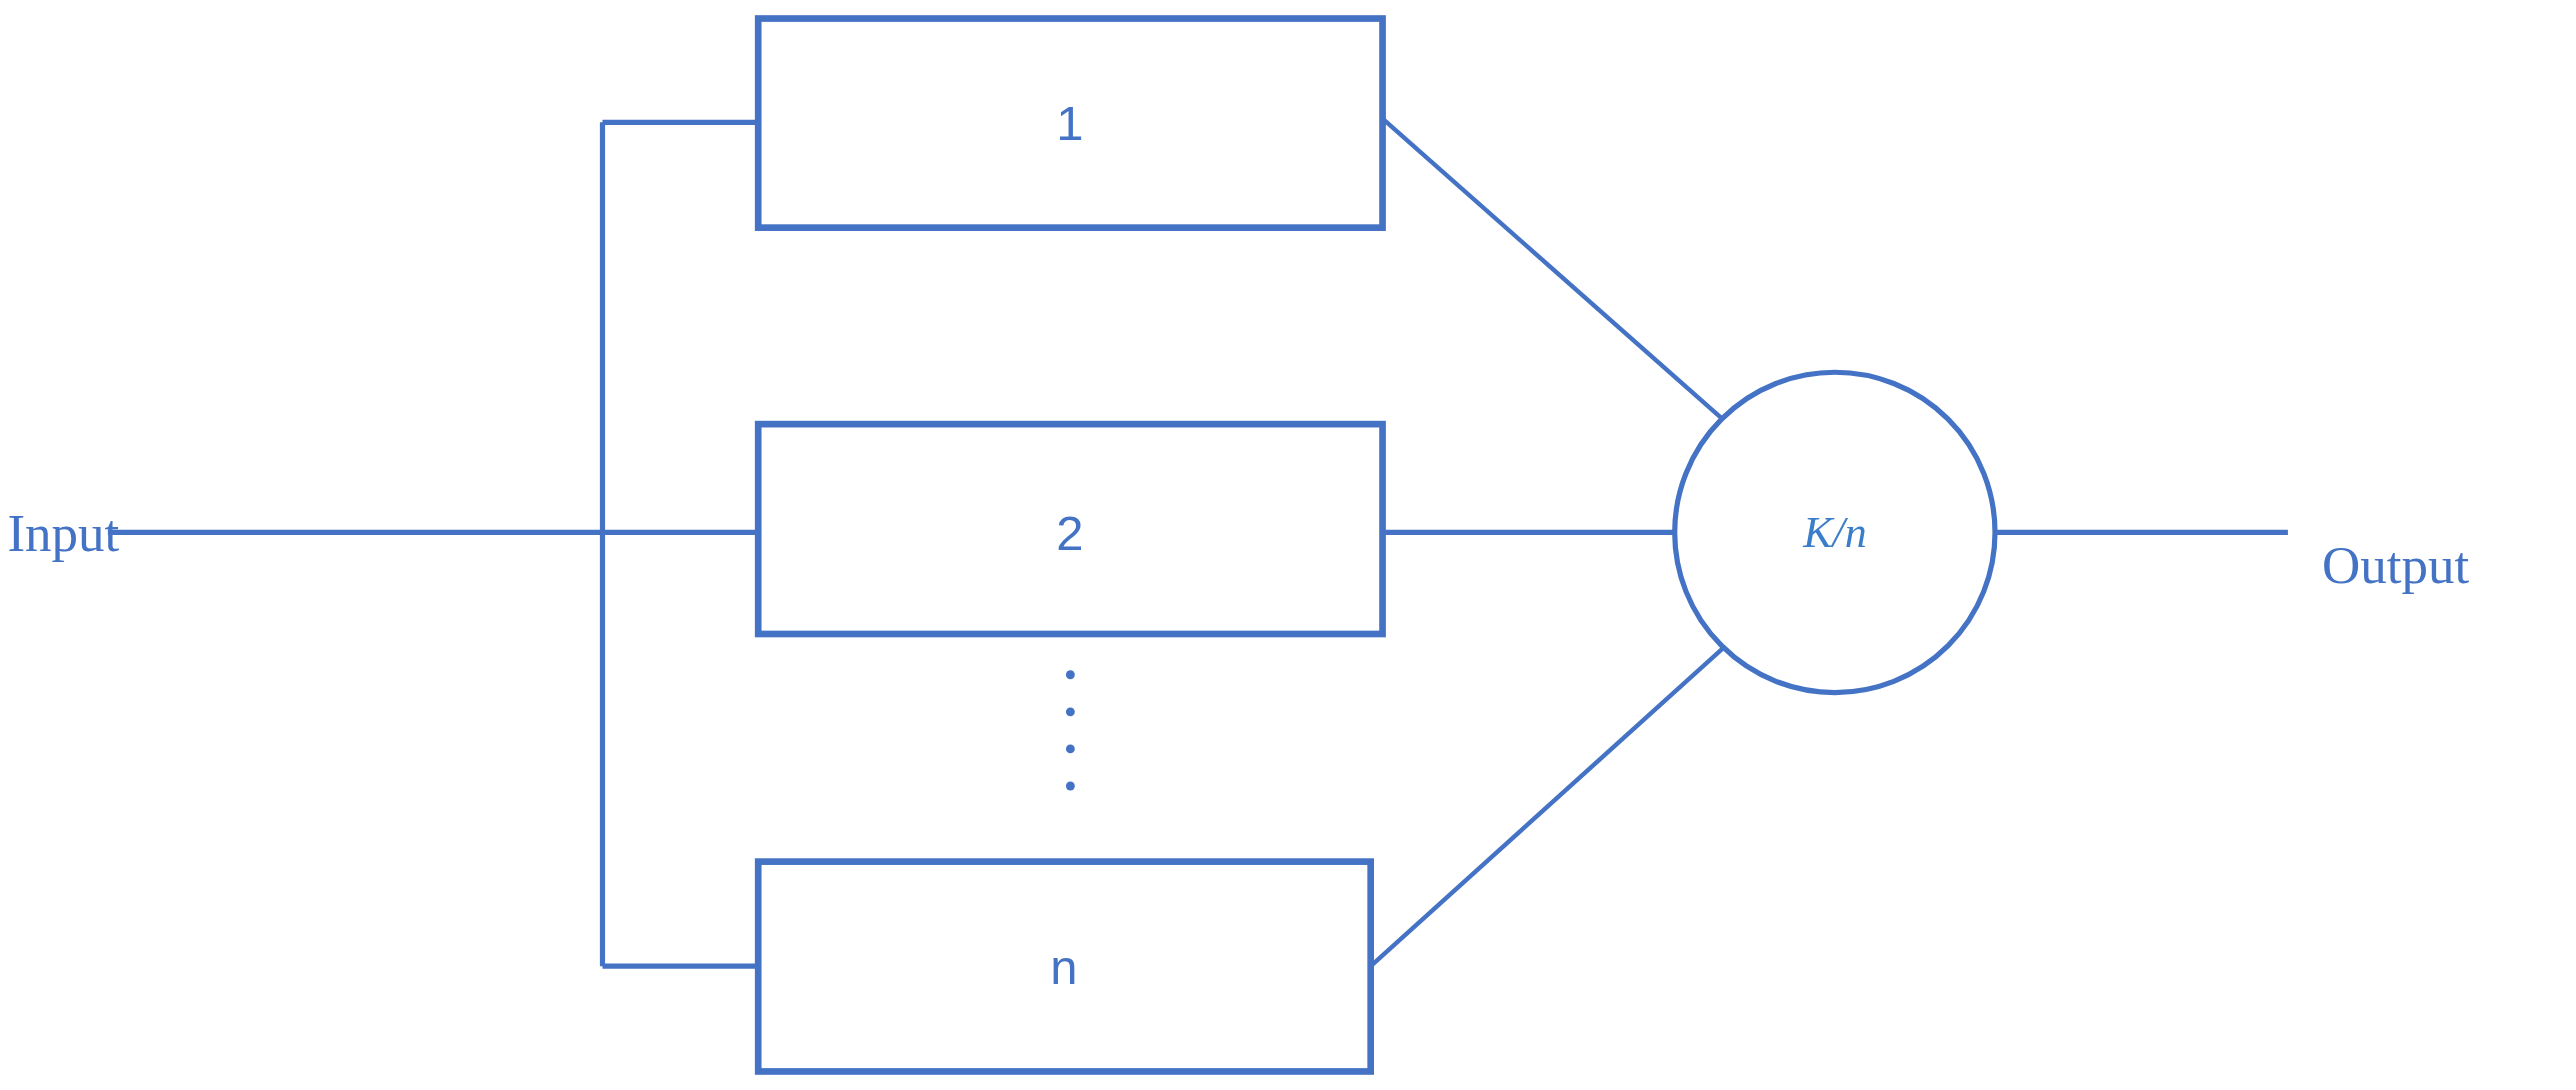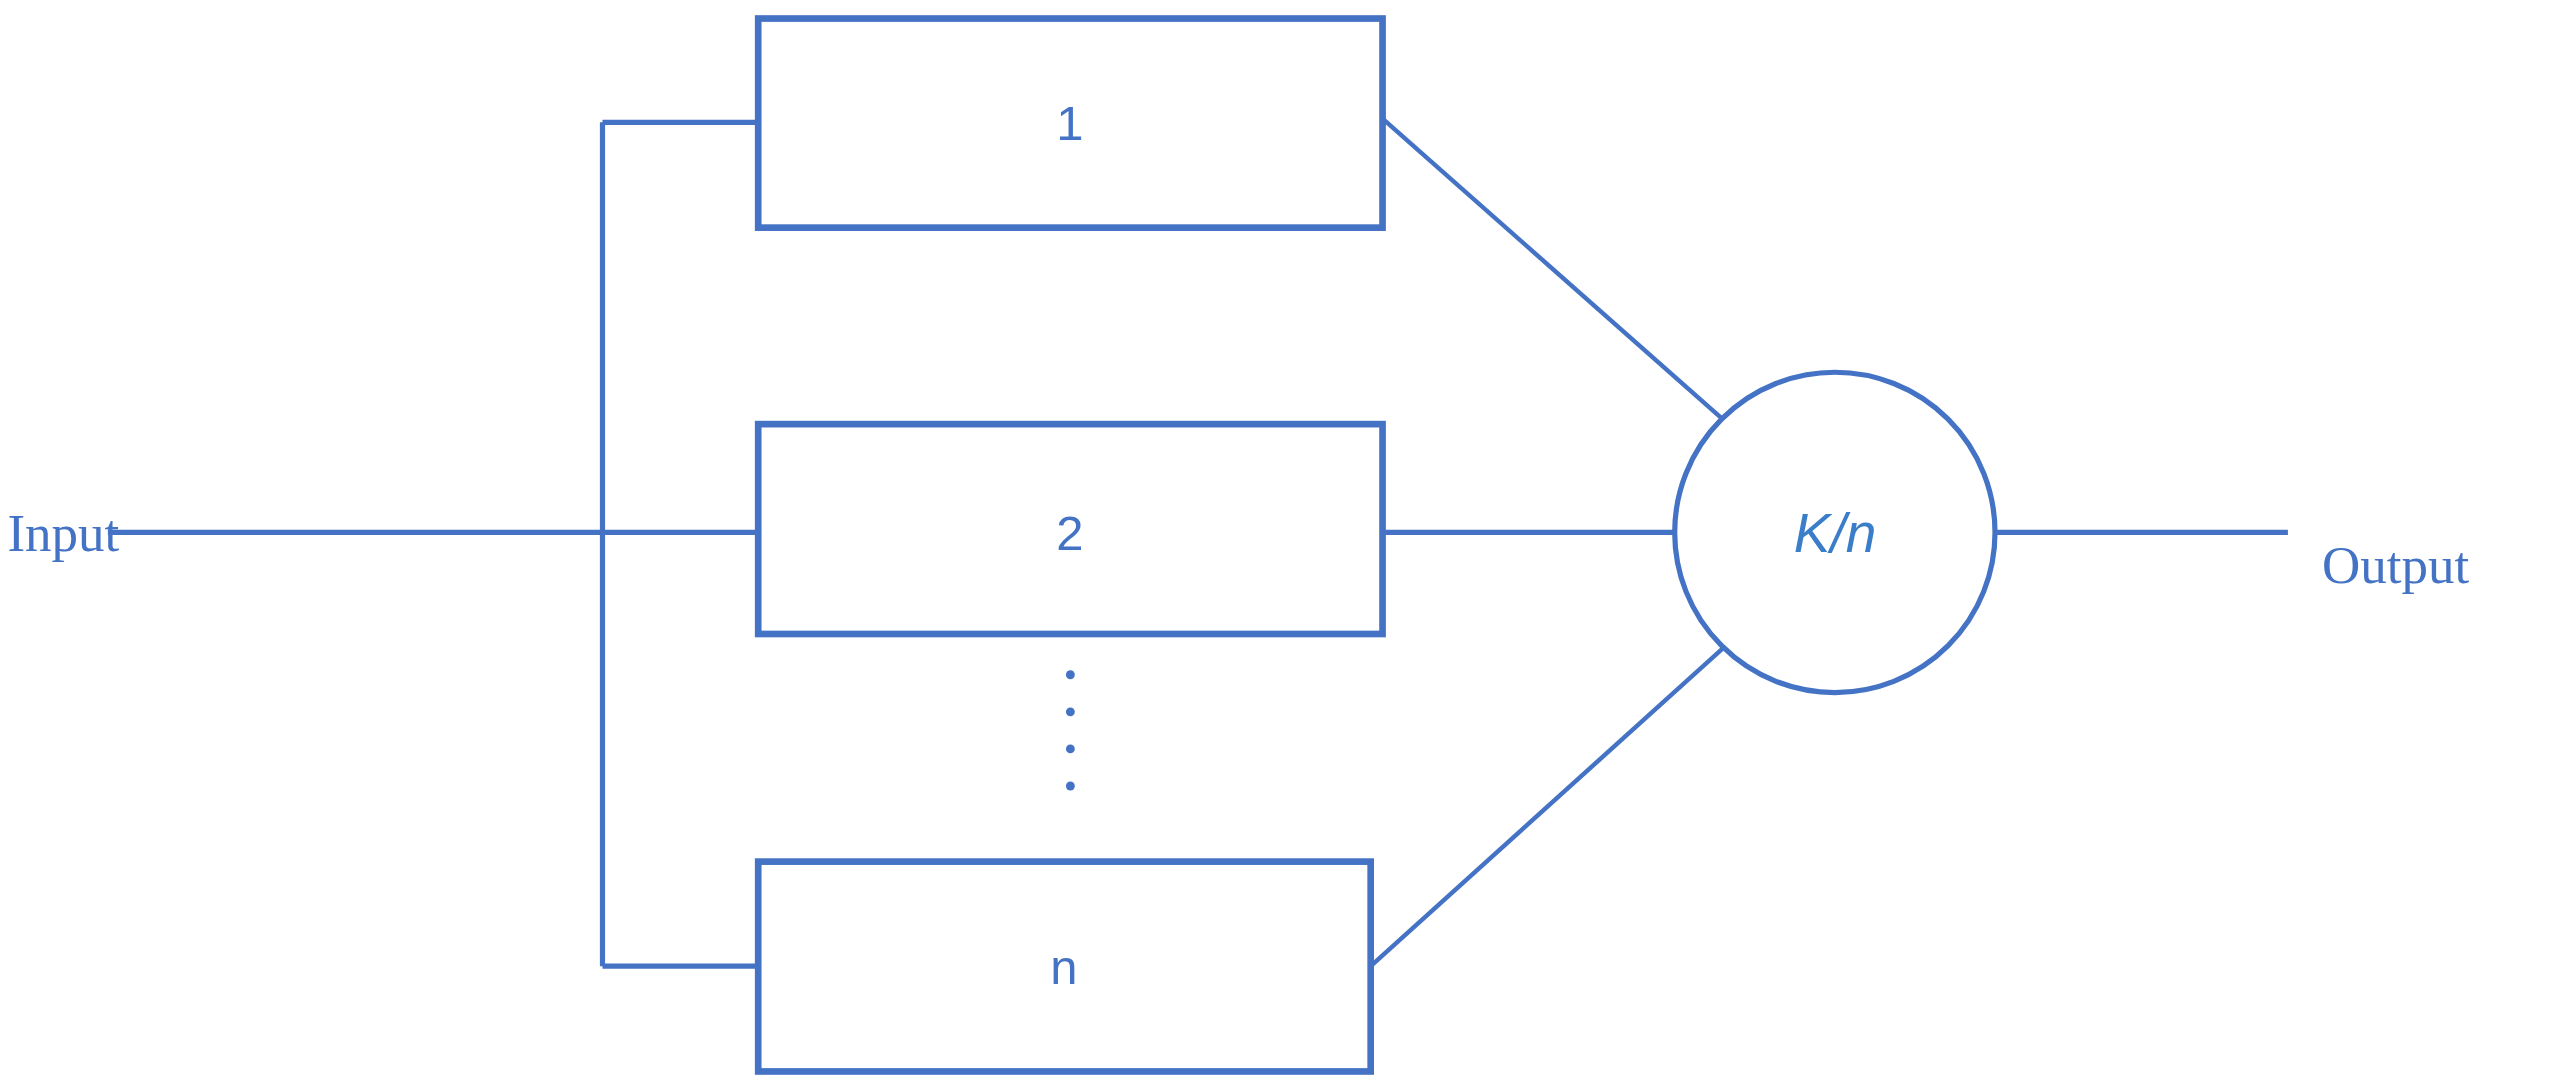--- a/index.html
+++ b/index.html
@@ -68,22 +68,22 @@
     font-family: Liberation Serif, serif;
     font-size: 53px;
     font-weight: 400;
     line-height: 1;
     white-space: nowrap;
     transform: translate(0, -50%);
   }
   .gain-label {
     position: absolute;
     color: #3A7DC9;
-    font-family: Liberation Sans, sans-serif;
-    font-size: 55px;
+    font-family: Liberation Serif, serif;
+    font-size: 44px;
     font-style: italic;
     font-weight: 400;
     line-height: 1;
     white-space: nowrap;
     transform: translate(-50%, -50%);
   }
 </style>
 </head>
 <body>
 

